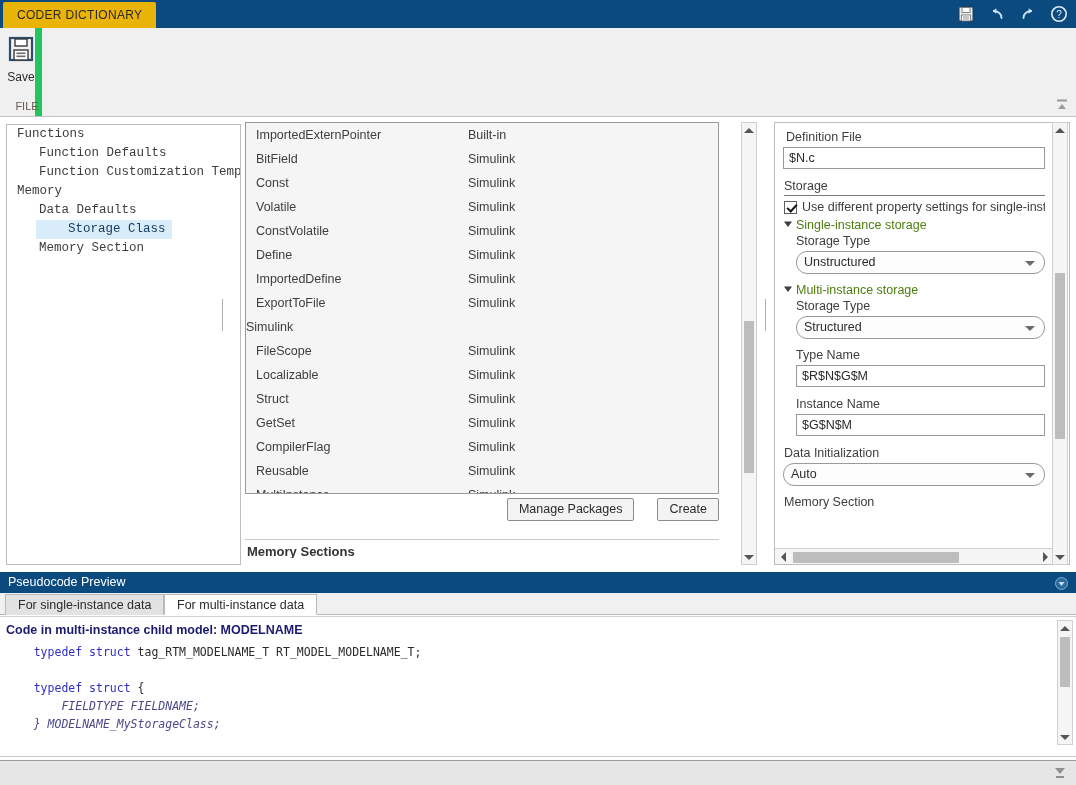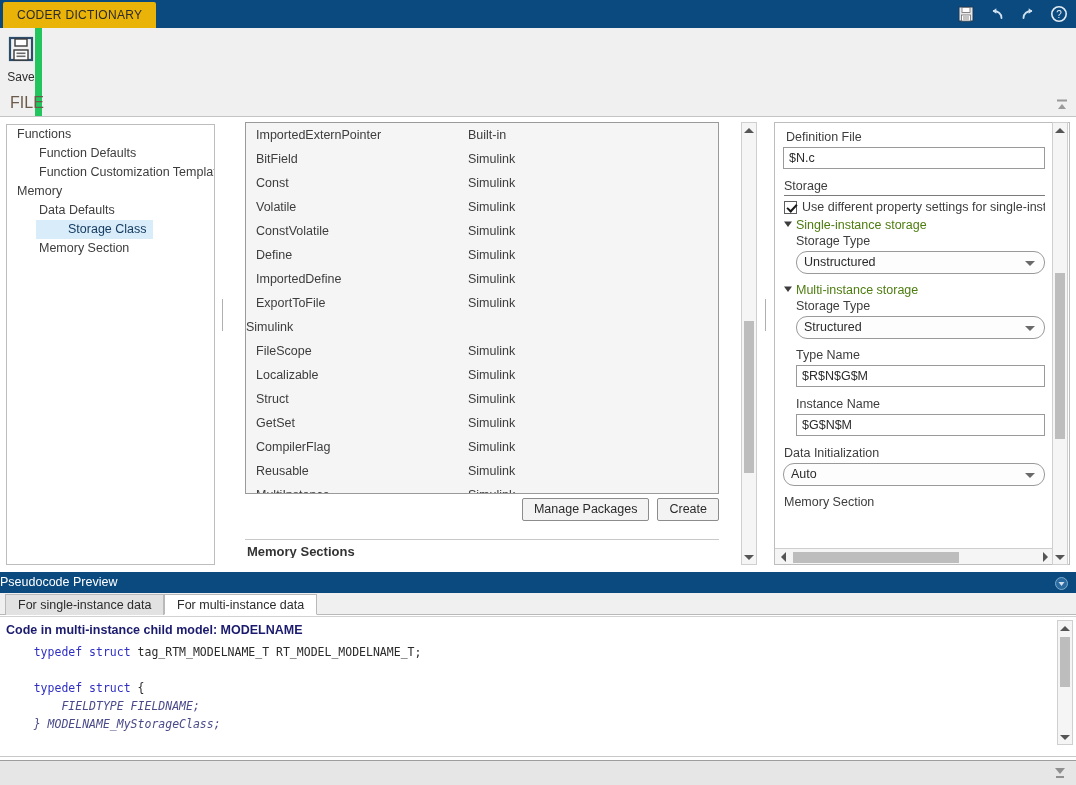--- a/index.html
+++ b/index.html
@@ -47,37 +47,38 @@
     border-right: 7px solid #22c55e;
   }
   .ribbon-btn {
     position: absolute; left: 0; top: 6px; width: 42px;
     display: flex; flex-direction: column; align-items: center;
     cursor: default;
   }
   .ribbon-btn .lbl { font-size: 12px; color: #2b2b2b; margin-top: 3px; }
   .ribbon-group-name {
     position: absolute; left: 0; bottom: 4px; width: 54px;
-    text-align: center; font-size: 16px; color: #6b5a4a;
+    text-align: center; font-size: 11px; color: #6b5a4a;
   }
   .ribbon-collapse {
     position: absolute; right: 6px; bottom: 4px; width: 16px; height: 14px;
   }
 
   
   .workarea {
     position: absolute; left: 0; top: 118px; width: 1076px; height: 452px;
     background: #ffffff;
   }
 
   
   .tree-panel {
-    position: absolute; left: 6px; top: 6px; width: 209px; height: 441px;
+    position: absolute; left: 6px; top: 6px; width: 235px; height: 441px;
     background: #ffffff; border: 1px solid #bdbdbd;
     overflow: hidden;
+    font-family: Liberation Mono, monospace;
   }
   .tree-item {
     height: 19px; line-height: 19px; font-size: 12.5px; color: #3d3d3d;
     padding-left: 10px; white-space: nowrap;
   }
   .tree-item.child { padding-left: 32px; }
   .tree-item.sel { background: #d9ecf9; color: #153d63; display:inline-block; padding-right:6px; }
   .tree-sel-wrap { padding-left: 32px; margin-left: 29px; }
 
   .splitter-v {
@@ -100,21 +101,21 @@
     overflow: hidden;
   }
   .list-row {
     height: 24px; line-height: 24px; font-size: 12.5px; color: #3d3d3d;
     display: flex;
   }
   .list-row .c1 { width: 222px; padding-left: 10px; white-space: nowrap; overflow: hidden; }
   .list-row .c2 { flex: 1; white-space: nowrap; overflow: hidden; }
   .list-buttons {
     position: absolute; left: 0; top: 376px; width: 474px;
-    display: flex; justify-content: flex-end; gap: 8px;
+    display: flex; justify-content: flex-end; gap: 23px;
   }
   .btn {
     height: 23px; padding: 0 11px;
     background: #f3f3f3; border: 1px solid #8c8c8c; border-radius: 2px;
     font-size: 12.5px; color: #2b2b2b; line-height: 21px;
     font-family: "Liberation Sans", sans-serif;
     cursor: default;
   }
   .sec-divider {
     position: absolute; left: 0; top: 417px; width: 474px; height: 1px;
@@ -209,21 +210,21 @@
   .hsb .thumb { position: absolute; top: 3px; height: 11px; background: #bdbdbd; }
 
   
   .dock {
     position: absolute; left: 0; top: 572px; width: 1076px; height: 183px;
     background: #ffffff;
   }
   .dock-title {
     position: absolute; left: 0; top: 0; width: 1076px; height: 21px;
     background: #0b4a7f; color: #fff;
-    font-size: 12.5px; line-height: 21px; 
+    font-size: 12.5px; line-height: 21px; padding-left: 8px;
   }
   .dock-close {
     position: absolute; right: 8px; top: 4px; width: 13px; height: 13px;
   }
   .dock-tabs {
     position: absolute; left: 0; top: 21px; width: 1076px; height: 22px;
     background: #f0f0f0; border-bottom: 1px solid #b9b9b9;
   }
   .dtab {
     position: absolute; top: 1px; height: 21px;

